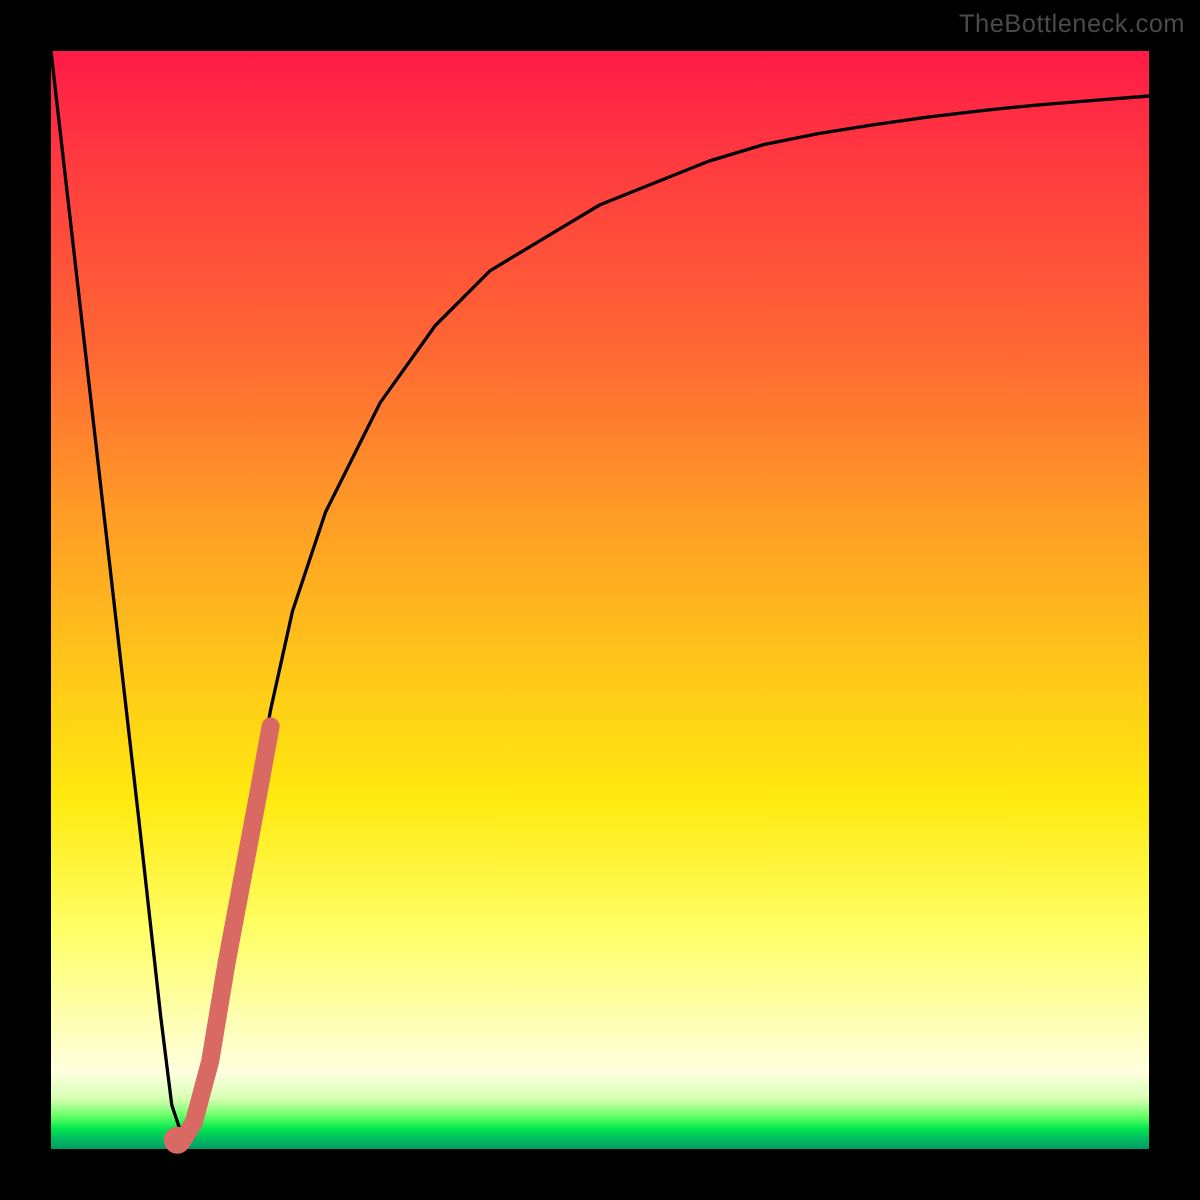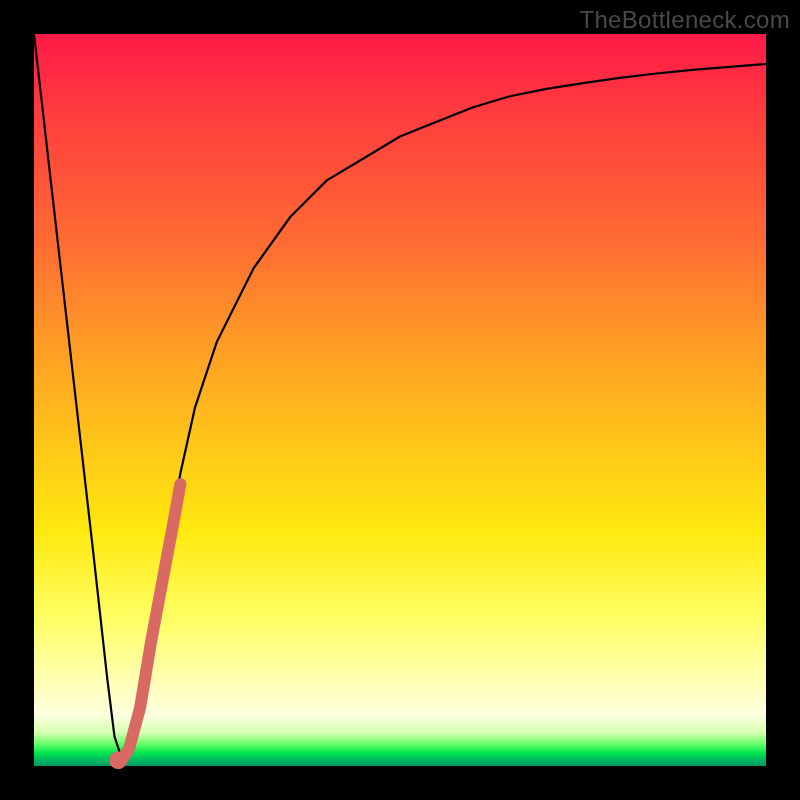--- a/index.html
+++ b/index.html
@@ -44,21 +44,21 @@
       #00e64d 98.2%,
       #00c060 99%,
       #009a66 100%
     );
   }
   .watermark {
     position: absolute;
     top: 6px;
     right: 10px;
     color: #4a4a4a;
-    font-size: 24px;
+    font-size: 17px;
     font-weight: 500;
     letter-spacing: 0.3px;
     user-select: none;
   }
   svg.curves {
     position: absolute;
     left: 34px;
     top: 34px;
     width: 732px;
     height: 732px;

